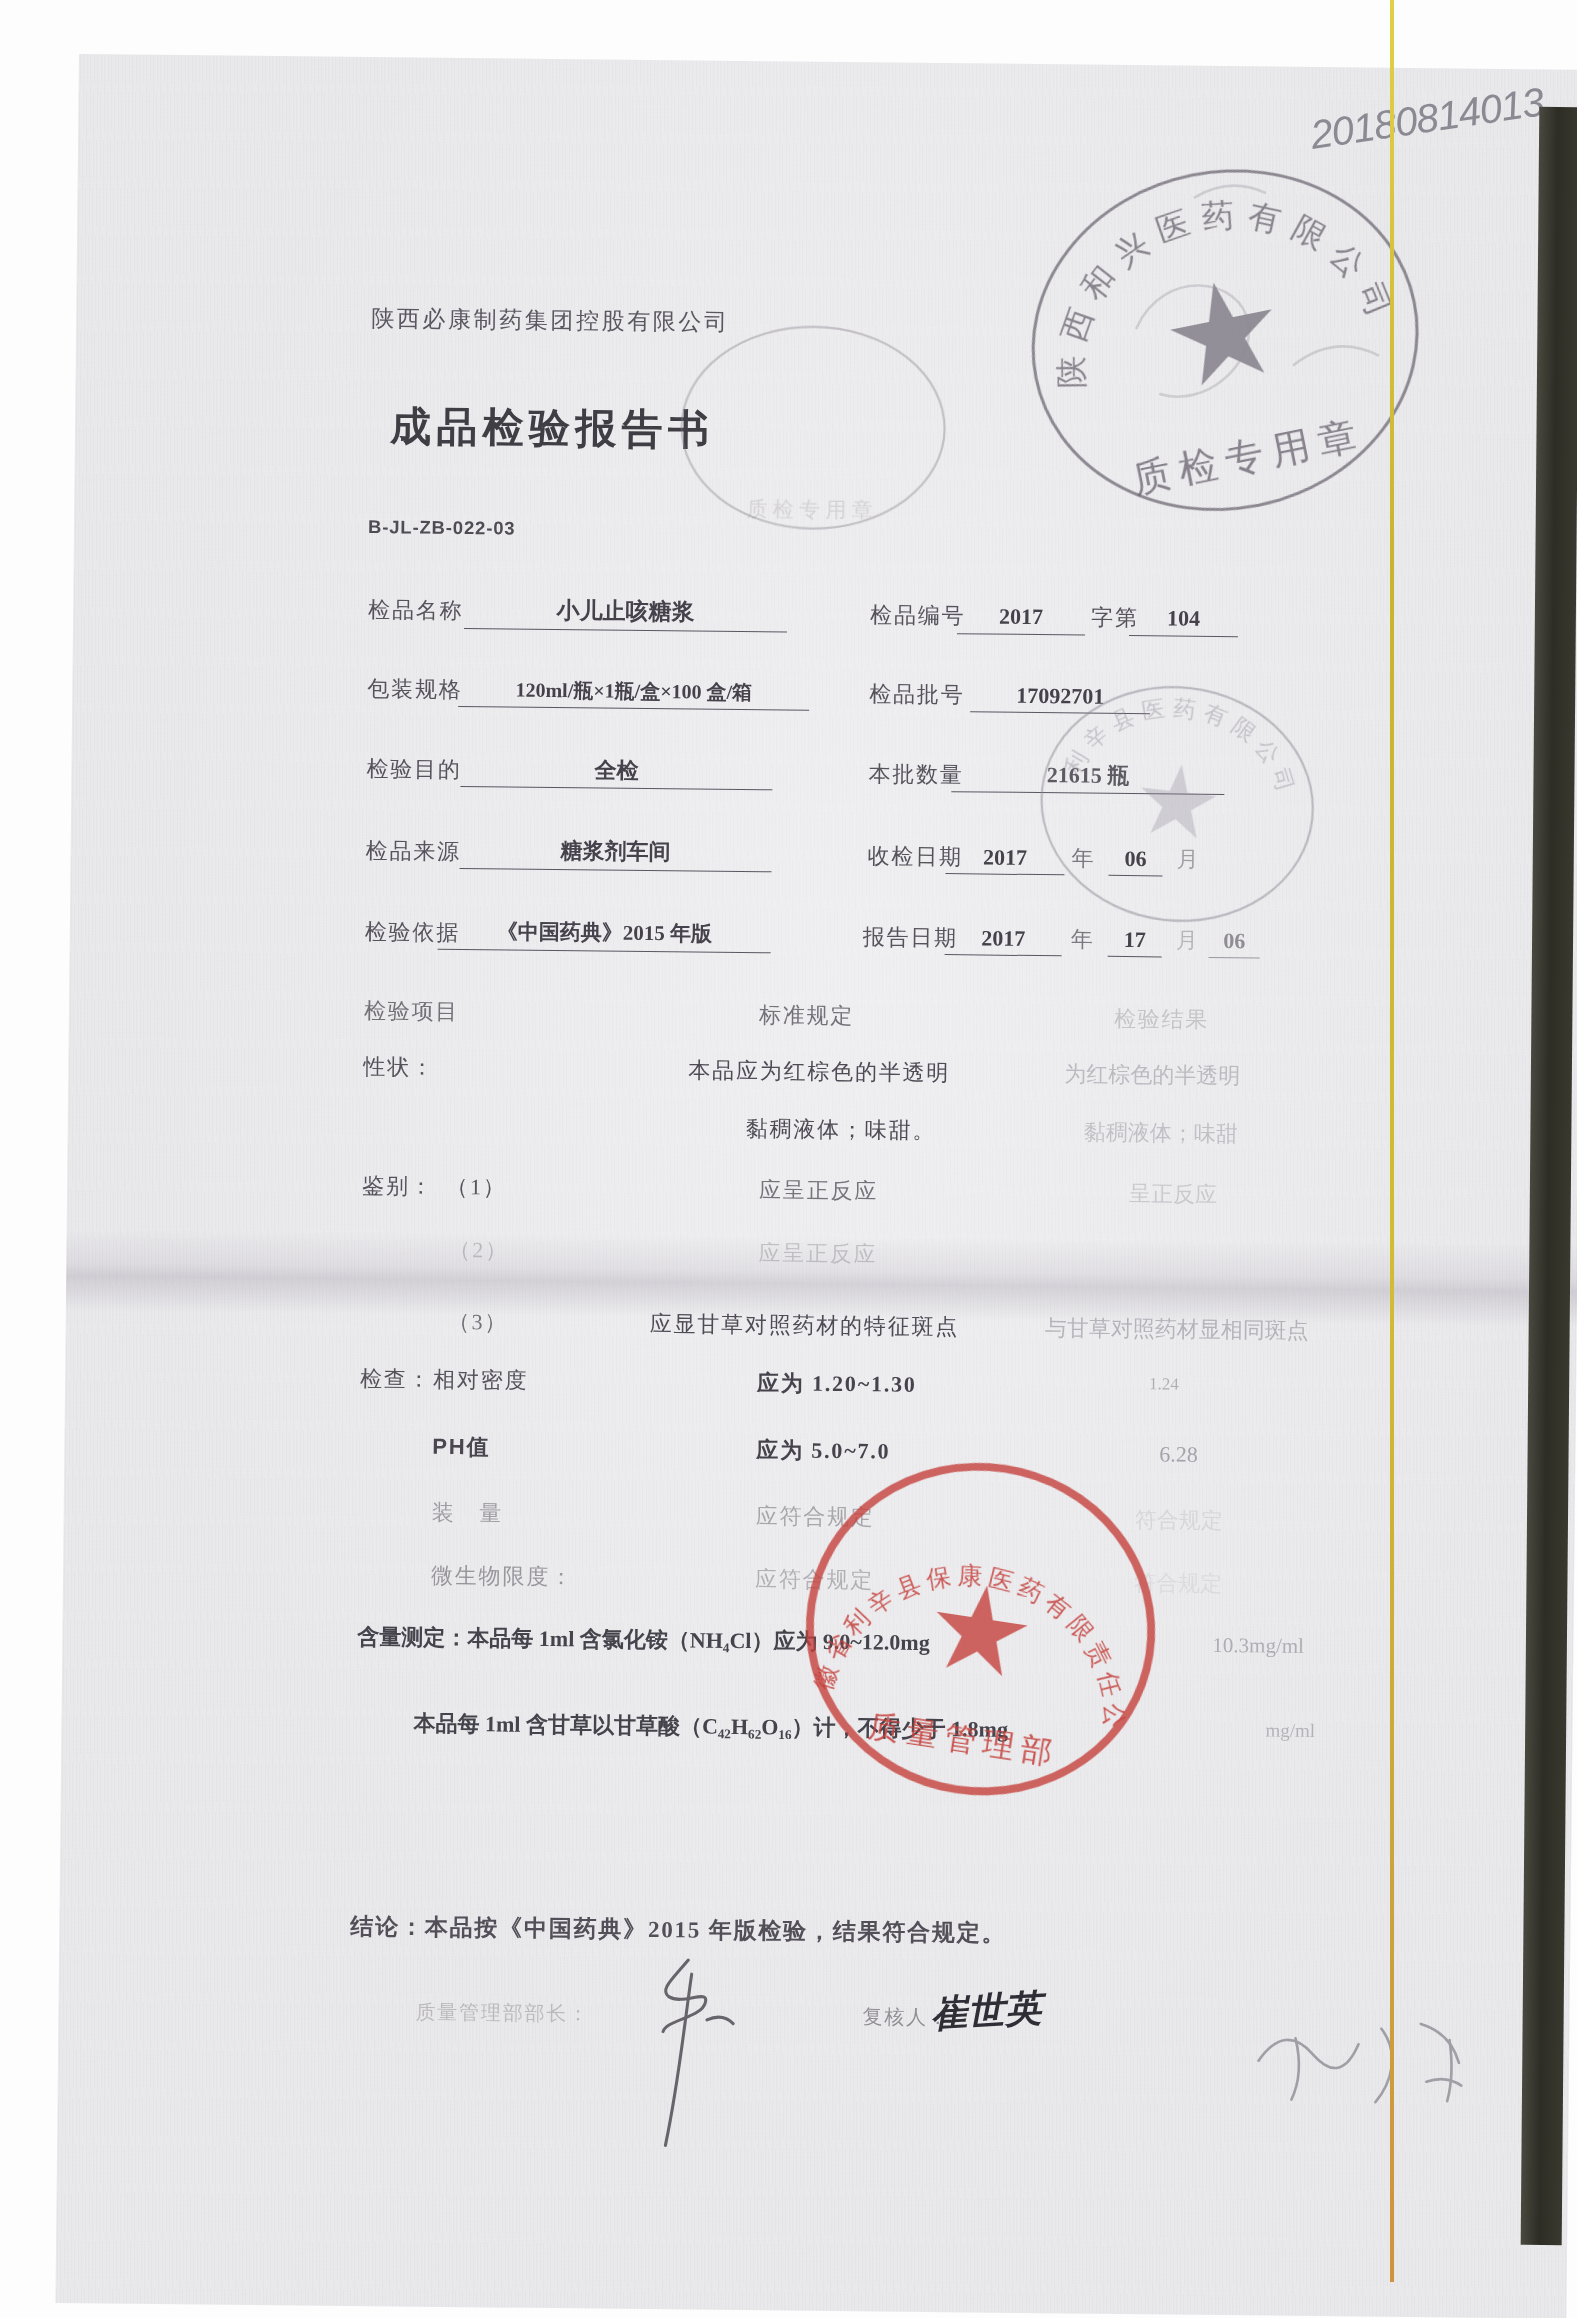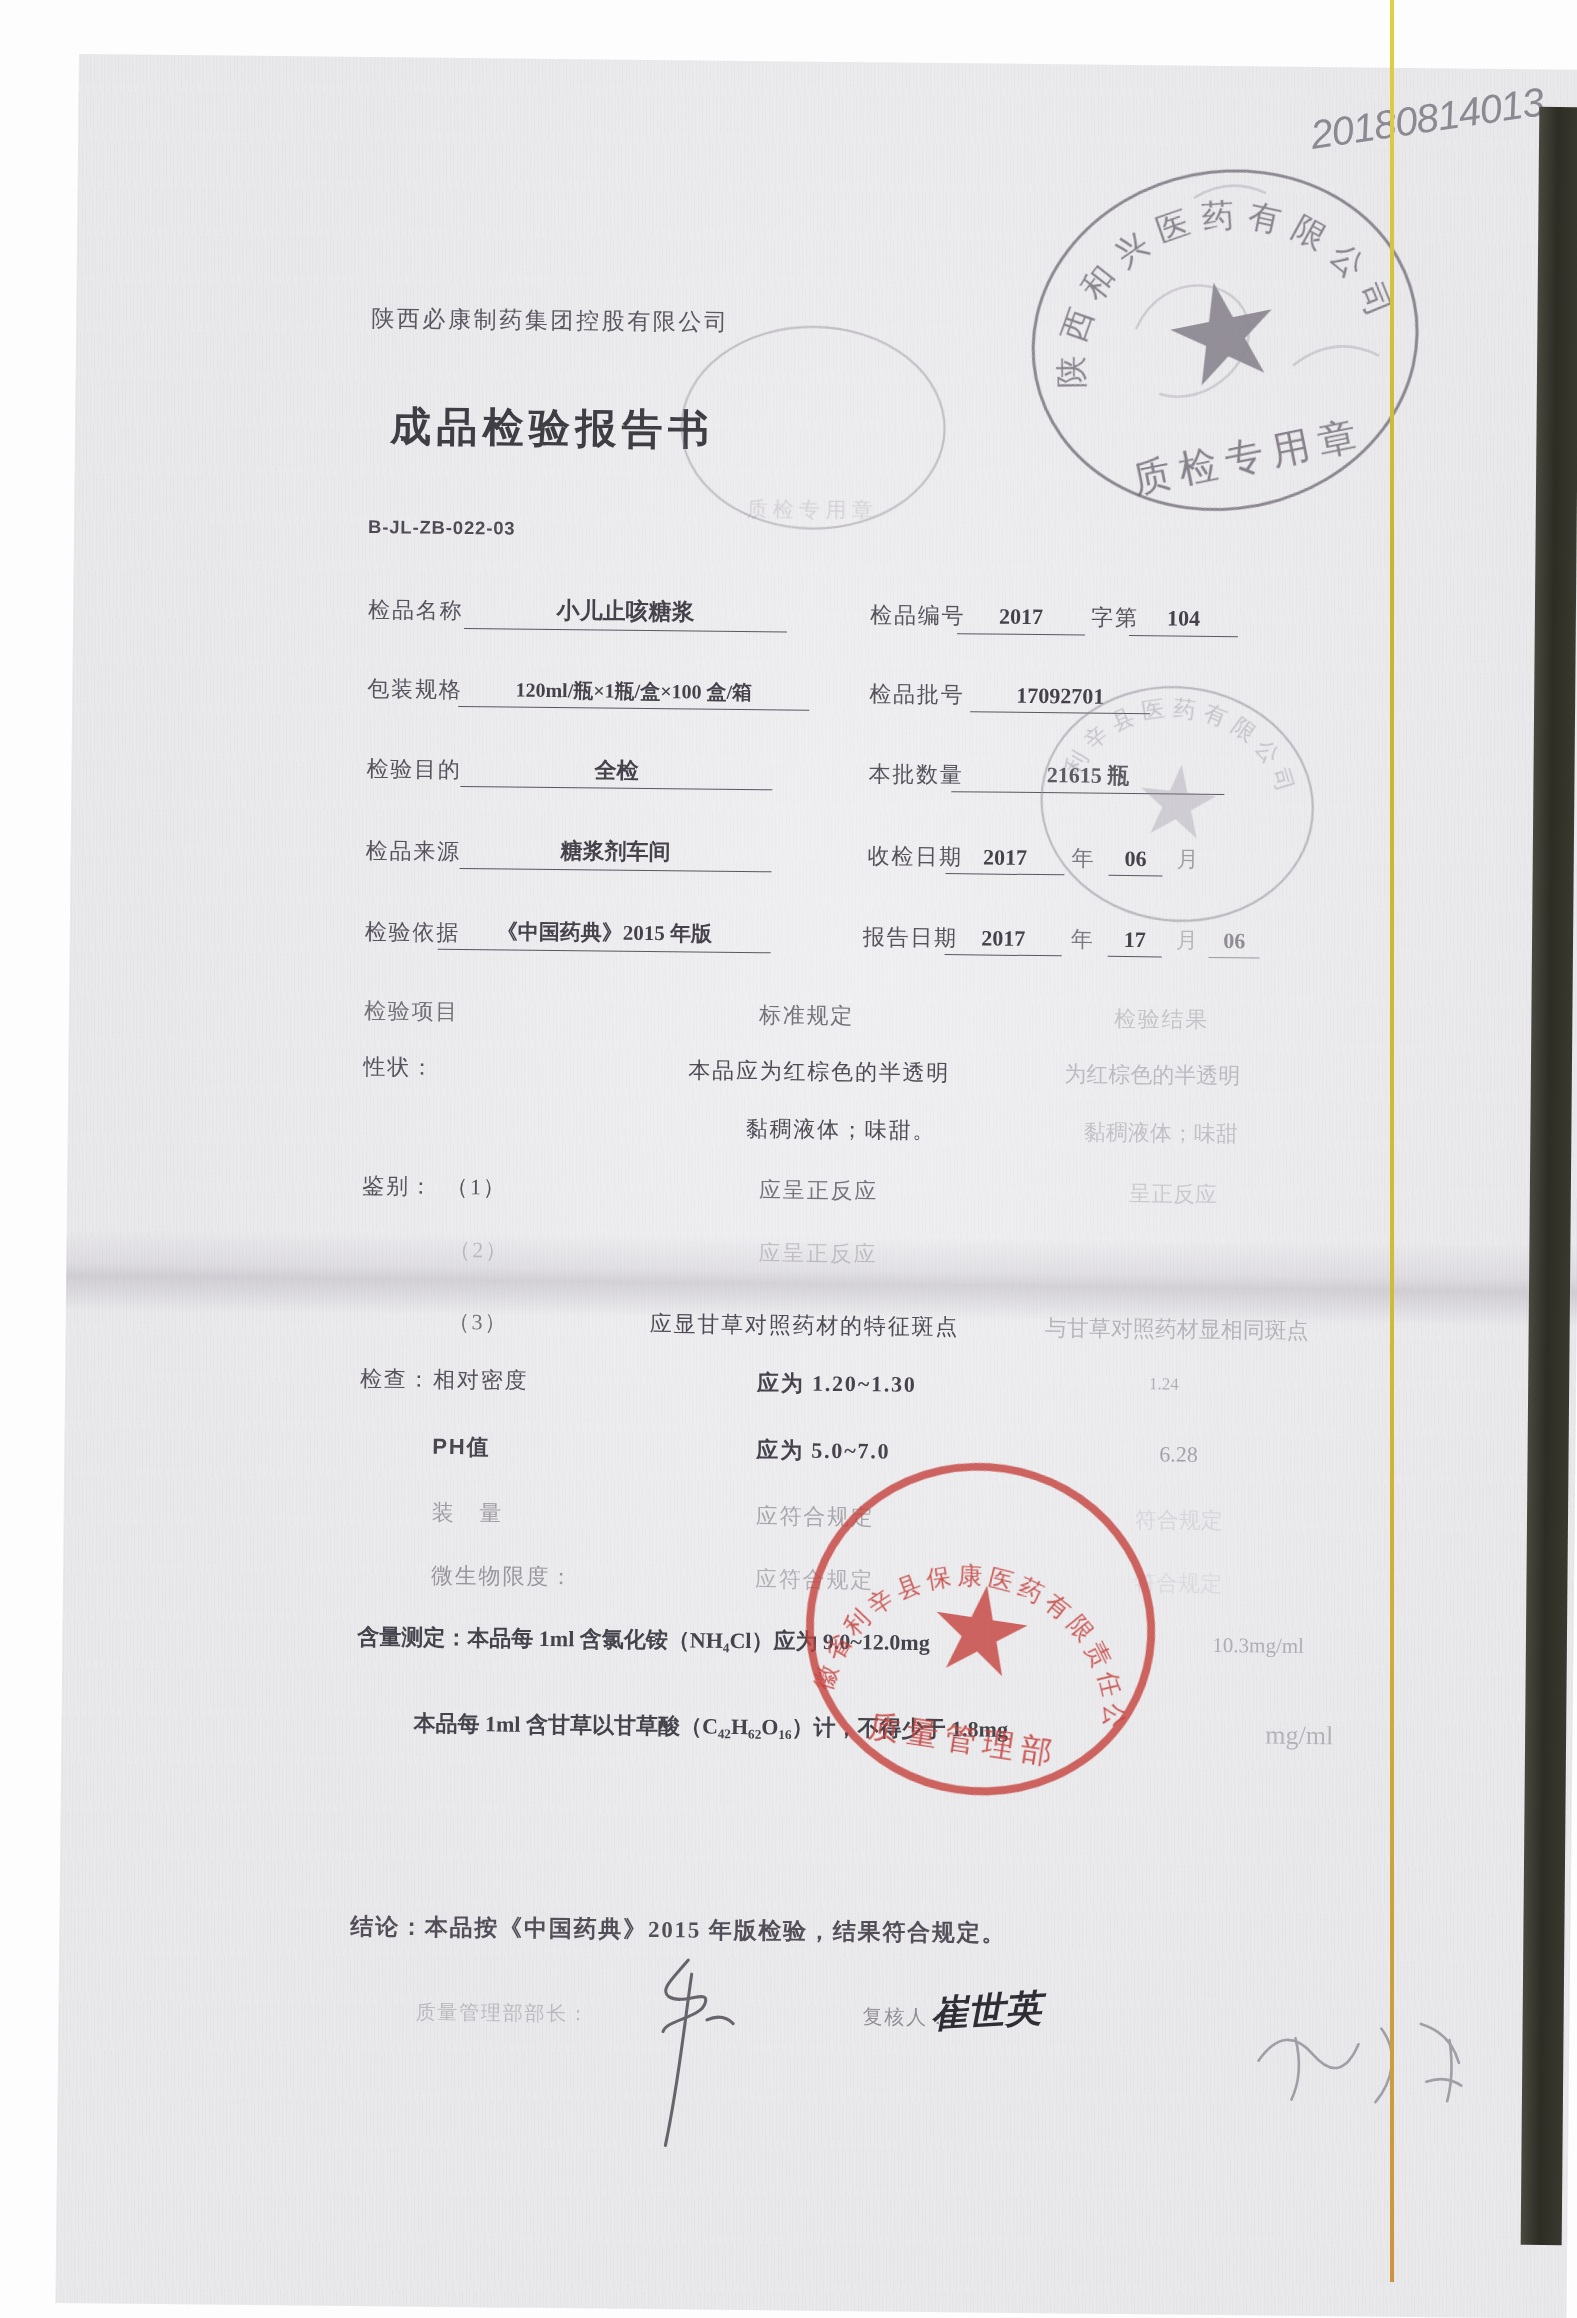--- a/index.html
+++ b/index.html
@@ -122,21 +122,21 @@
     <div class="t lbl" style="left:692px;top:1442px;opacity:.45;">应符合规定</div>
     <div class="t res" style="left:1071px;top:1442px;font-size:22px;opacity:.16;">符合规定</div>
 
     <div class="t lbl" style="left:368px;top:1505px;opacity:.55;">微生物限度：</div>
     <div class="t lbl" style="left:692px;top:1505px;opacity:.38;">应符合规定</div>
     <div class="t res" style="left:1071px;top:1505px;font-size:22px;opacity:.12;">符合规定</div>
 
     <div class="t" style="left:295px;top:1567px;font-size:22px;font-weight:600;color:#45434b;">含量测定：本品每 1ml 含氯化铵（NH₄Cl）应为 9.0~12.0mg</div>
     <div class="t res" style="left:1150px;top:1567px;font-size:21px;opacity:.5;">10.3mg/ml</div>
     <div class="t" style="left:352px;top:1653px;font-size:22px;font-weight:600;color:#45434b;">本品每 1ml 含甘草以甘草酸（C₄₂H₆₂O₁₆）计，不得少于 1.8mg</div>
-    <div class="t res" style="left:1204px;top:1653px;font-size:26px;opacity:.45;">mg/ml</div>
+    <div class="t res" style="left:1204px;top:1653px;font-size:19px;opacity:.45;">mg/ml</div>
 
     <div class="t" style="left:291px;top:1856px;font-size:23px;font-weight:600;letter-spacing:1.8px;color:#524f58;">结论：本品按《中国药典》2015 年版检验，结果符合规定。</div>
 
     <div class="t lbl" style="left:357px;top:1942px;font-size:20px;opacity:.3;">质量管理部部长：</div>
     <svg class="t" style="left:526px;top:1875px;" width="175" height="219" viewBox="0 0 200 250">
       <g fill="none" stroke="#46444c" stroke-width="3.5" stroke-linecap="round" opacity="0.8">
         <path d="M118,28 C98,52 86,62 96,70 C112,80 142,60 138,76 C134,94 94,96 90,110"></path>
         <path d="M122,44 C112,120 108,170 94,240"></path>
         <path d="M140,96 q18,-8 30,4"></path>
       </g>

